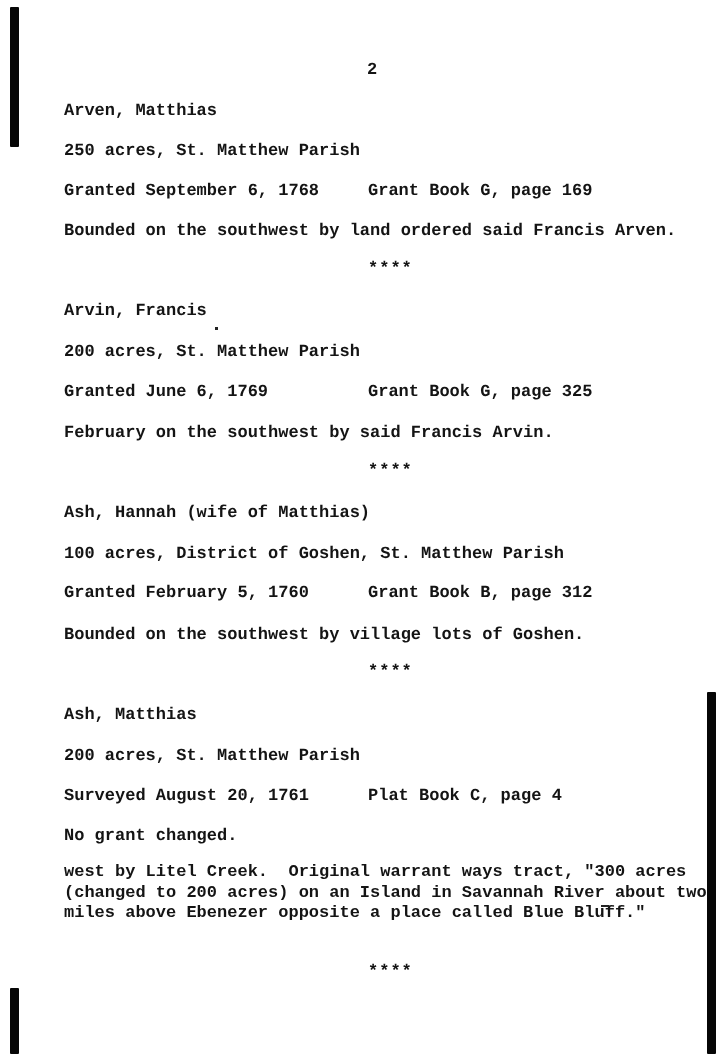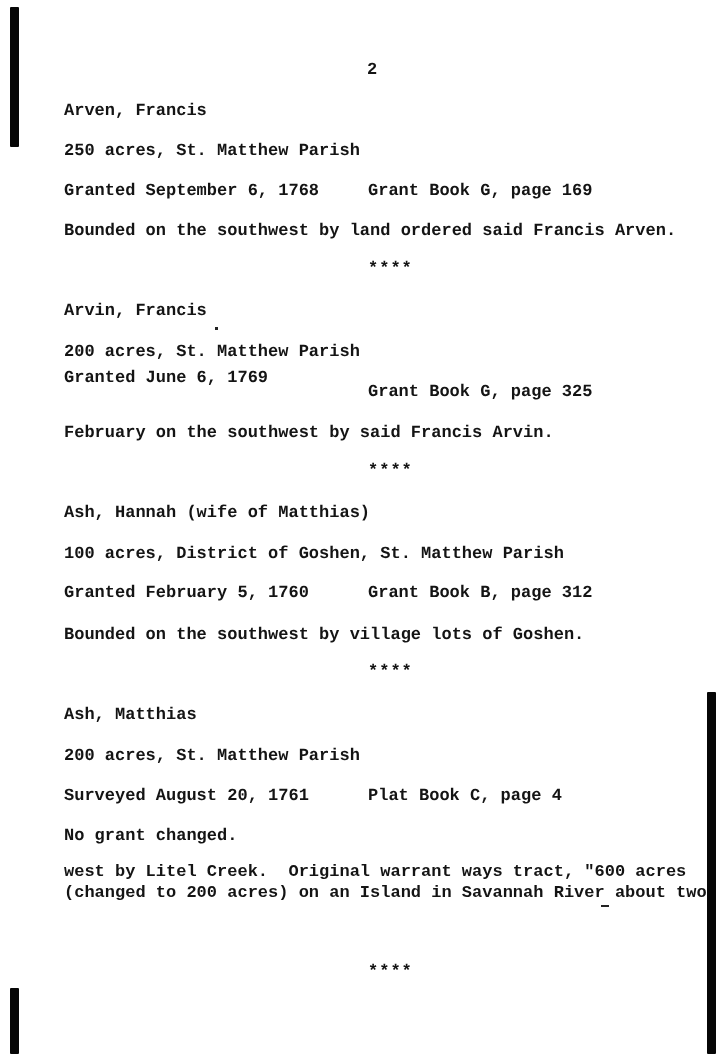--- a/index.html
+++ b/index.html
@@ -47,32 +47,32 @@
   }
 </style>
 </head>
 <body>
 
 <div class="page">
 
   <div class="line center-col" style="top:60px">2</div>
 
   <div>
-    <div class="line indent" style="top:101px">Arven, Francis</div>
+    <div class="line indent" style="top:101px">Arven, Matthias</div>
     <div class="line indent" style="top:141px">250 acres, St. Matthew Parish</div>
     <div class="line indent" style="top:181px">Granted September 6, 1768</div>
     <div class="line col2" style="top:181px">Grant Book G, page 169</div>
     <div class="line indent" style="top:221px">Bounded on the southwest by land ordered said Francis Arven.</div>
   </div>
   <div class="line sep" style="top:259px">****</div>
 
   <div>
     <div class="line indent" style="top:301px">Arvin, Francis</div>
     <div class="line indent" style="top:342px">200 acres, St. Matthew Parish</div>
-    <div class="line indent" style="top:368px">Granted June 6, 1769</div>
+    <div class="line indent" style="top:382px">Granted June 6, 1769</div>
     <div class="line col2" style="top:382px">Grant Book G, page 325</div>
     <div class="line indent" style="top:423px">February on the southwest by said Francis Arvin.</div>
   </div>
   <div class="line sep" style="top:461px">****</div>
 
   <div>
     <div class="line indent" style="top:503px">Ash, Hannah (wife of Matthias)</div>
     <div class="line indent" style="top:544px">100 acres, District of Goshen, St. Matthew Parish</div>
     <div class="line indent" style="top:583px">Granted February 5, 1760</div>
     <div class="line col2" style="top:583px">Grant Book B, page 312</div>
@@ -80,22 +80,23 @@
   </div>
   <div class="line sep" style="top:662px">****</div>
 
   <div>
     <div class="line indent" style="top:705px">Ash, Matthias</div>
     <div class="line indent" style="top:746px">200 acres, St. Matthew Parish</div>
     <div class="line indent" style="top:786px">Surveyed August 20, 1761</div>
     <div class="line col2" style="top:786px">Plat Book C, page 4</div>
     <div class="line indent" style="top:826px">No grant changed.</div>
     <div class="para" style="top:862px">
-      <div class="pline">west by Litel Creek.  Original warrant ways tract, "600 acres</div>
+      <div class="pline">west by Litel Creek.  Original warrant ways tract, "300 acres</div>
       <div class="pline">(changed to 200 acres) on an Island in Savannah River about two</div>
+      <div class="pline">miles above Ebenezer opposite a place called Blue Bluff."</div>
     </div>
   </div>
   <div class="line sep" style="top:962px">****</div>
 
   <div class="artifact" style="left:10px; top:7px; width:9px; height:140px"></div>
   <div class="artifact" style="left:10px; top:988px; width:9px; height:66px"></div>
   <div class="artifact" style="left:707px; top:692px; width:9px; height:362px"></div>
 
   <div class="speck" style="left:215px; top:327px; width:3px; height:3px"></div>
   <div class="speck" style="left:601px; top:905px; width:8px; height:2px"></div>

